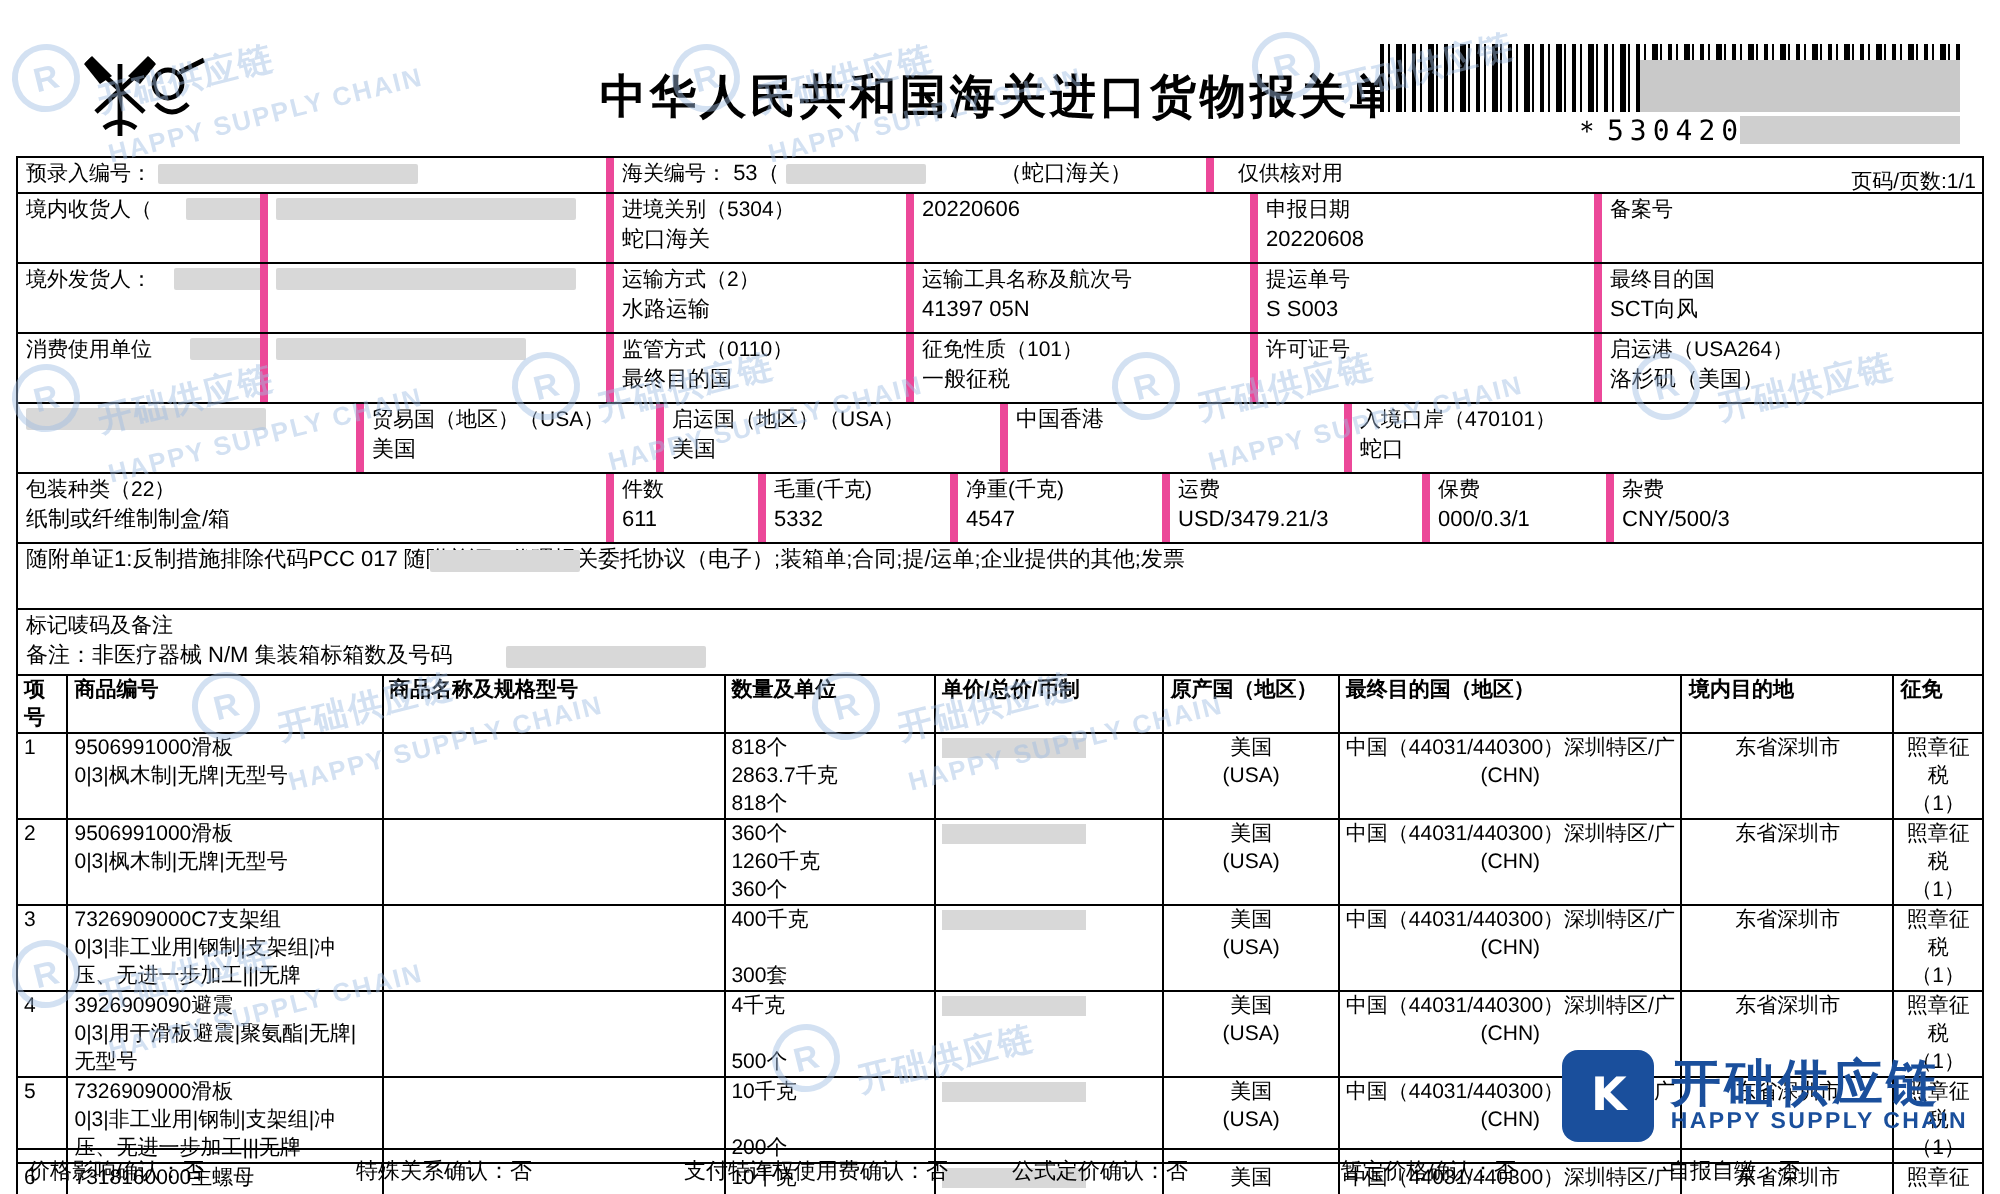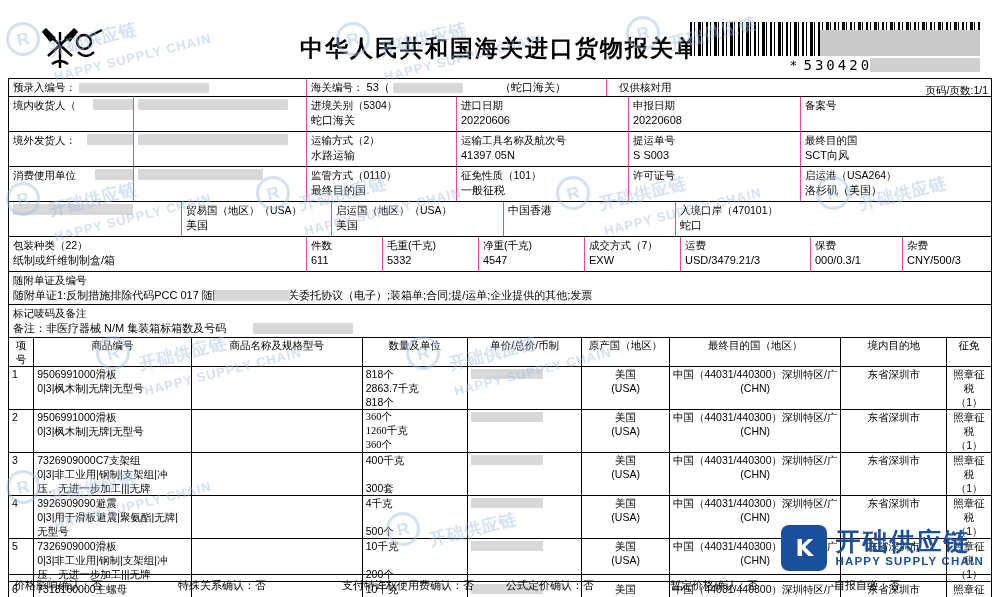--- a/index.html
+++ b/index.html
@@ -113,42 +113,42 @@
     width: 984px;
     border: 1px solid #000;
     z-index: 2;
     background: transparent;
   }
   .row { display: flex; border-bottom: 1px solid #000; }
   .row:last-child { border-bottom: none; }
   .cell {
     position: relative;
     padding: 1px 4px 1px 4px;
-    border-right: 1px solid #ec4899;
+    border-right: 4px solid #ec4899;
     min-height: 17px;
     line-height: 15px;
     font-size: 11px;
     overflow: hidden;
   }
   .cell:last-child { border-right: none; }
   .lbl { font-size: 10.5px; }
   .val { font-size: 11px; }
   .nb { border-right: none; }
   .two-line { min-height: 34px; }
   
   .items th, .items td {
     border-right: 1px solid #000;
     border-bottom: 1px solid #000;
     font-size: 10.5px;
     padding: 0px 3px;
     vertical-align: top;
     line-height: 14px;
   }
   .items { border-collapse: collapse; width: 100%; }
-  .items th { font-weight: normal; text-align: center; height: 17px; }
+  .items th { font-weight: bold; text-align: left; height: 17px; }
   .items td.last, .items th.last { border-right: none; }
   .center { text-align: center; }
   
   .bottom {
     position: absolute;
     left: 8px; bottom: 4px;
     width: 984px;
     border-top: 1px solid #000;
     display: flex;
     font-size: 11px;
@@ -299,21 +299,20 @@
         <span class="redact" style="width:130px;height:11px;position:absolute;left:84px;top:2px"></span>
       </div>
       <div class="cell two-line" style="width:173px">
         <span class="redact" style="width:150px;height:11px;display:block;margin-top:1px"></span>
       </div>
       <div class="cell two-line" style="width:150px">
         <div class="lbl">进境关别（5304）</div>
         <div class="val">蛇口海关</div>
       </div>
       <div class="cell two-line" style="width:172px">
-        <div class="lbl">进口日期</div>
         <div class="val">20220606</div>
       </div>
       <div class="cell two-line" style="width:172px">
         <div class="lbl">申报日期</div>
         <div class="val">20220608</div>
       </div>
       <div class="cell two-line nb" style="width:190px">
         <div class="lbl">备案号</div>
         <div class="val"></div>
       </div>
@@ -402,41 +401,36 @@
         <div class="val">611</div>
       </div>
       <div class="cell two-line" style="width:96px">
         <div class="lbl">毛重(千克)</div>
         <div class="val">5332</div>
       </div>
       <div class="cell two-line" style="width:106px">
         <div class="lbl">净重(千克)</div>
         <div class="val">4547</div>
       </div>
-      <div class="cell two-line" style="width:96px">
-        <div class="lbl">成交方式（7）</div>
-        <div class="val">EXW</div>
-      </div>
       <div class="cell two-line" style="width:130px">
         <div class="lbl">运费</div>
         <div class="val">USD/3479.21/3</div>
       </div>
       <div class="cell two-line" style="width:92px">
         <div class="lbl">保费</div>
         <div class="val">000/0.3/1</div>
       </div>
       <div class="cell two-line nb" style="width:88px">
         <div class="lbl">杂费</div>
         <div class="val">CNY/500/3</div>
       </div>
     </div>
 
     <div class="row">
       <div class="cell nb" style="width:982px;min-height:32px">
-        <div class="lbl">随附单证及编号</div>
         <div class="val" style="position:relative">
           <span>随附单证1:反制措施排除代码PCC                017 随附单证2:代理报关委托协议（电子）;装箱单;合同;提/运单;企业提供的其他;发票</span>
           <span class="redact" style="width:75px;height:11px;position:absolute;left:202px;top:2px"></span>
         </div>
       </div>
     </div>
 
     <div class="row">
       <div class="cell nb" style="width:982px;min-height:32px">
         <div class="lbl">标记唛码及备注</div>
@@ -483,21 +477,21 @@
                 </td>
                 <td class="last" style="width: 46px;">
                   <div class="center">照章征税</div>
                   <div class="center">（1）</div>
                 </td>
               </tr>
               <tr>
                 <td style="width: 26px;">2</td>
                 <td style="width: 170px;">9506991000滑板<br>0|3|枫木制|无牌|无型号</td>
                 <td style="width: 196px;"></td>
-                <td style="width: 116px; font-family: Liberation Serif, serif;">360个<br>1260千克<br>360个</td>
+                <td style="width: 116px;">360个<br>1260千克<br>360个</td>
                 <td style="width: 120px;"><span style="display:inline-block;background:#d8d8d8;width:72px;height:10px;margin-top:2px"></span></td>
                 <td style="width: 96px;">
                   <div class="center">美国</div>
                   <div class="center">(USA)</div>
                 </td>
                 <td style="width: 92px; white-space: nowrap; overflow: visible;">
                   <div class="center">中国（44031/440300）深圳特区/广</div>
                   <div class="center">(CHN)</div>
                 </td>
                 <td style="width: 120px;">

